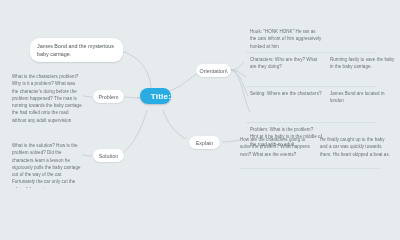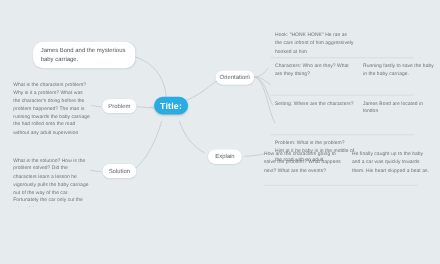--- a/index.html
+++ b/index.html
@@ -91,21 +91,21 @@
 
       <path d="M92 156 C88 156 86 155 82 155"></path>
     </g>
   </svg>
 
   <div class="rule" style="left:246px;top:52px;width:130px;"></div>
   <div class="rule" style="left:246px;top:86px;width:130px;"></div>
   <div class="rule" style="left:246px;top:122px;width:130px;"></div>
   <div class="rule" style="left:240px;top:168px;width:140px;"></div>
 
-  <div class="node center-node" style="left: 140px; top: 88px; width: 31px; height: 16px; background: rgb(41, 172, 227); color: rgb(255, 255, 255);">
+  <div class="node center-node" style="left: 140px; top: 88px; width: 31px; height: 16px; background: rgb(41, 172, 227); color: rgb(255, 255, 255); justify-content: flex-end;">
     <span>Title:</span>
   </div>
 
   <div class="node callout" style="left:30px;top:38px;width:93px;">
     <span>James Bond and the mysterious baby carriage.</span>
   </div>
 
   <div class="node pill" style="left:93px;top:90px;width:31px;height:13px;">
     <span>Problem</span>
   </div>

